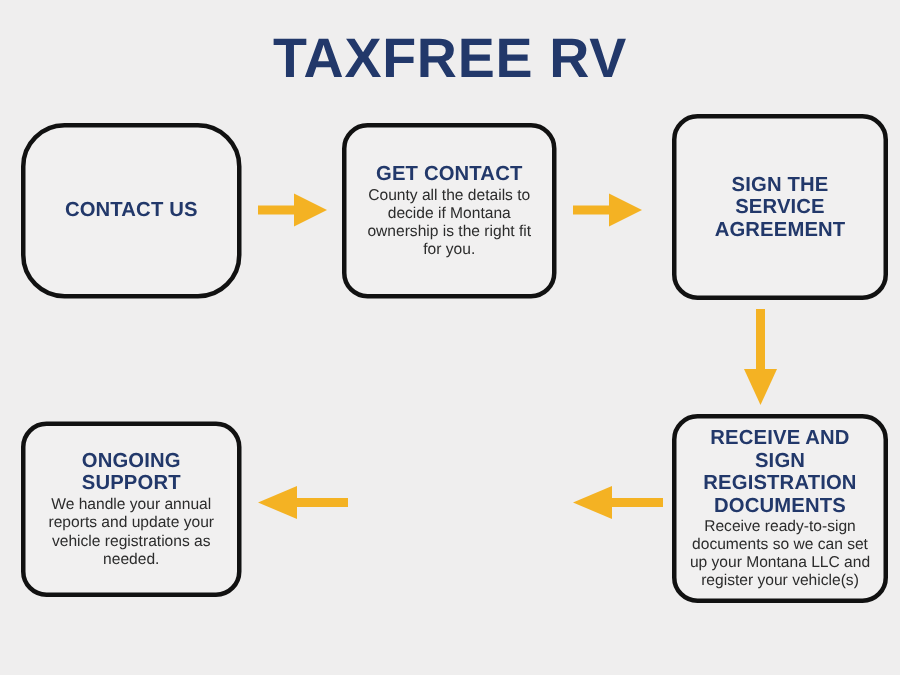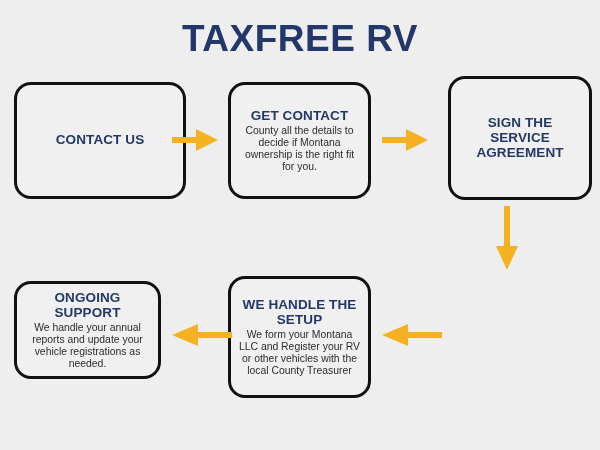--- a/index.html
+++ b/index.html
@@ -56,25 +56,25 @@
     letter-spacing: 0.1px;
   }
   .step-body {
     color: #2c2c2c;
     font-size: 10.4px;
     line-height: 12.2px;
     text-align: center;
   }
 
   
-  #box-contact-us      { left: 14px;  top: 82px;  width: 172px; height: 117px; }
+  #box-contact-us      { left: 14px;  top: 82px;  width: 147px; height: 117px; border-radius: 29px; }
   #box-get-informed    { left: 228px; top: 82px;  width: 143px; height: 117px; }
   #box-sign-agreement  { left: 448px; top: 76px;  width: 144px; height: 124px; }
   
-  #box-ongoing-support { left: 14px;  top: 281px; width: 147px; height: 98px; }
+  #box-ongoing-support { left: 14px;  top: 281px; width: 147px; height: 117px; }
   #box-we-handle-setup { left: 228px; top: 276px; width: 143px; height: 122px; }
   #box-receive-sign    { left: 448px; top: 276px; width: 144px; height: 126px; }
 
   
   .arrow {
     position: absolute;
   }
   .arrow svg { display: block; }
 
   #arrow-contact-to-informed  { left: 172px; top: 127px; }
@@ -101,25 +101,25 @@
 
   <div class="step-box" id="box-sign-agreement">
     <div class="step-heading">SIGN THE SERVICE AGREEMENT</div>
   </div>
 
   <div class="step-box" id="box-ongoing-support">
     <div class="step-heading">ONGOING SUPPORT</div>
     <div class="step-body">We handle your annual reports and update your vehicle registrations as needed.</div>
   </div>
 
-  <div class="step-box" id="box-we-handle-setup">
-    <div class="step-heading">WE HANDLE THE SETUP</div>
-    <div class="step-body">We form your Montana LLC and Register your RV or other vehicles with the local County Treasurer</div>
+
+  <div class="step-box" id="box-receive-sign">
+    <div class="step-heading">RECEIVE AND SIGN REGISTRATION DOCUMENTS</div>
+    <div class="step-body">Receive ready-to-sign documents so we can set up your Montana LLC and register your vehicle(s)</div>
   </div>
-
 
   <div class="arrow" id="arrow-contact-to-informed">
     <svg width="46" height="26" viewBox="0 0 46 26">
       <rect x="0" y="10" width="28" height="6" fill="#f4b223"></rect>
       <polygon points="24,2 46,13 24,24" fill="#f4b223"></polygon>
     </svg>
   </div>
 
   <div class="arrow" id="arrow-informed-to-sign">
     <svg width="46" height="26" viewBox="0 0 46 26">

